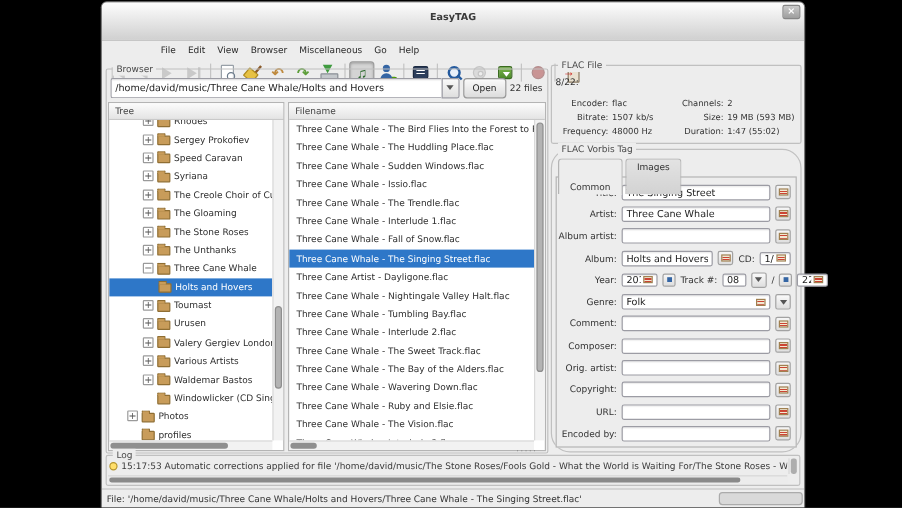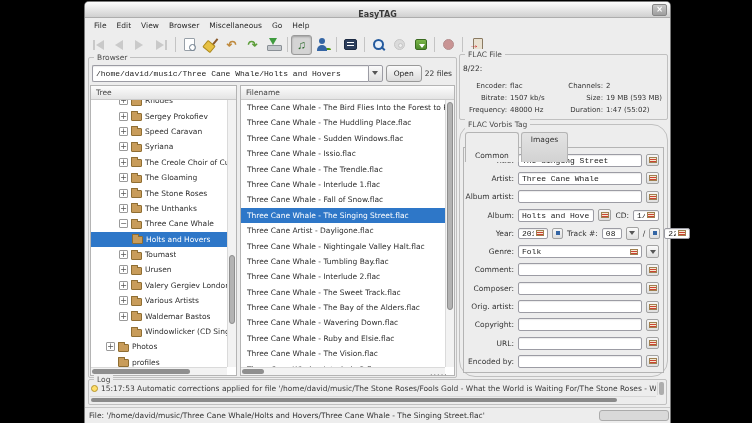--- a/index.html
+++ b/index.html
@@ -3,30 +3,30 @@
 <meta charset="utf-8">
 <style>
   * { margin:0; padding:0; box-sizing:border-box; }
   html,body { width:752px; height:423px; background:#000; overflow:hidden; }
   .screen { position:relative; width:752px; height:423px; background:#000;
             font-family:"DejaVu Sans", sans-serif; }
   .window { position:absolute; left:85px; top:2px; width:585px; height:421px;
             background:#ededed; border-radius:4px 4px 0 0; box-shadow:0 0 0 1px #7a7a7a; }
 
   
-  .titlebar { position:relative; height:16px; background:linear-gradient(#fdfdfd,#d0d0d0);
+  .titlebar { position:relative; height:32px; background:linear-gradient(#fdfdfd,#d0d0d0);
               border-bottom:1px solid #adadad; border-radius:4px 4px 0 0; text-align:center; }
   .title { font-size:8px; font-weight:bold; color:#3a3a3a; line-height:15px; }
   .close-btn { position:absolute; right:3px; top:2px; width:15px; height:12px;
                background:linear-gradient(#c9c9c9,#9e9e9e); border:1px solid #868686;
                border-radius:2px; color:#fff; font-size:8px; line-height:10px;
                text-align:center; font-weight:bold; cursor:default; }
 
   
-  .menubar { height:15px; display:flex; align-items:flex-start; padding-left:4px; }
+  .menubar { height:15px; display:flex; align-items:flex-start; padding-left:4px;margin-left:40px; }
   .menu-item { font-size:7.5px; color:#2a2a2a; padding:0 5px; line-height:15px; }
 
   
   .toolbar { height:23px; display:flex; align-items:center; padding-left:3px; }
   .tb-btn { width:21px; height:20px; display:flex; align-items:center; justify-content:center;
             border:1px solid transparent; border-radius:3px; background:transparent; padding:0; }
   .tb-btn.pressed { background:#d4d4d4; border-color:#9a9a9a; box-shadow:inset 0 1px 2px rgba(0,0,0,.25); }
   .tb-btn.disabled { opacity:.45; }
   .tb-sep { width:1px; height:15px; background:#c4c4c4; margin:0 3px; }
   .icon { position:relative; display:inline-block; }
@@ -99,21 +99,21 @@
   .legend { position:absolute; top:-6px; left:5px; background:#ededed; padding:0 3px;
             font-size:7.5px; color:#4a4a4a; line-height:11px; white-space:nowrap; }
 
   
   .browser-frame { left:3px; top:55px; width:369px; height:321px; }
   .path-row { position:absolute; left:3px; right:3px; top:6px; height:18px; display:flex; align-items:center; gap:3px; }
   .combo { flex:1; display:flex; height:17px; min-width:0; }
   .entry { border:1px solid #9c9ca4; background:#fff; border-radius:2px; font-size:8px; color:#222;
            box-shadow:inset 0 1px 1px rgba(0,0,0,.08); display:flex; align-items:center;
            padding:0 3px; overflow:hidden; white-space:nowrap; }
-  .entry-text { overflow:hidden; white-space:nowrap; flex:1;font-family:Liberation Mono, monospace; }
+  .entry-text { overflow:hidden; white-space:nowrap; flex:1; }
   .path-entry { flex:1; border-radius:2px 0 0 2px; border-right:none; min-width:0; }
   .combo-arrow { width:15px; height:17px; background:linear-gradient(#fafafa,#dedede); border:1px solid #9c9ca4;
                  border-radius:0 2px 2px 0; display:flex; align-items:center; justify-content:center; padding:0; }
   .arr-down { width:0; height:0; border-left:3px solid transparent; border-right:3px solid transparent;
               border-top:4px solid #555; }
   .btn { height:17px; background:linear-gradient(#fafafa,#dcdcdc); border:1px solid #999; border-radius:3px;
          font-size:7.5px; color:#222; padding:0 7px; font-family:inherit; white-space:nowrap; }
   .file-count { font-size:7.5px; color:#333; white-space:nowrap; padding-right:1px; }
 
   .panes { position:absolute; left:1px; right:1px; top:27px; bottom:1px; display:flex; gap:3px; }

